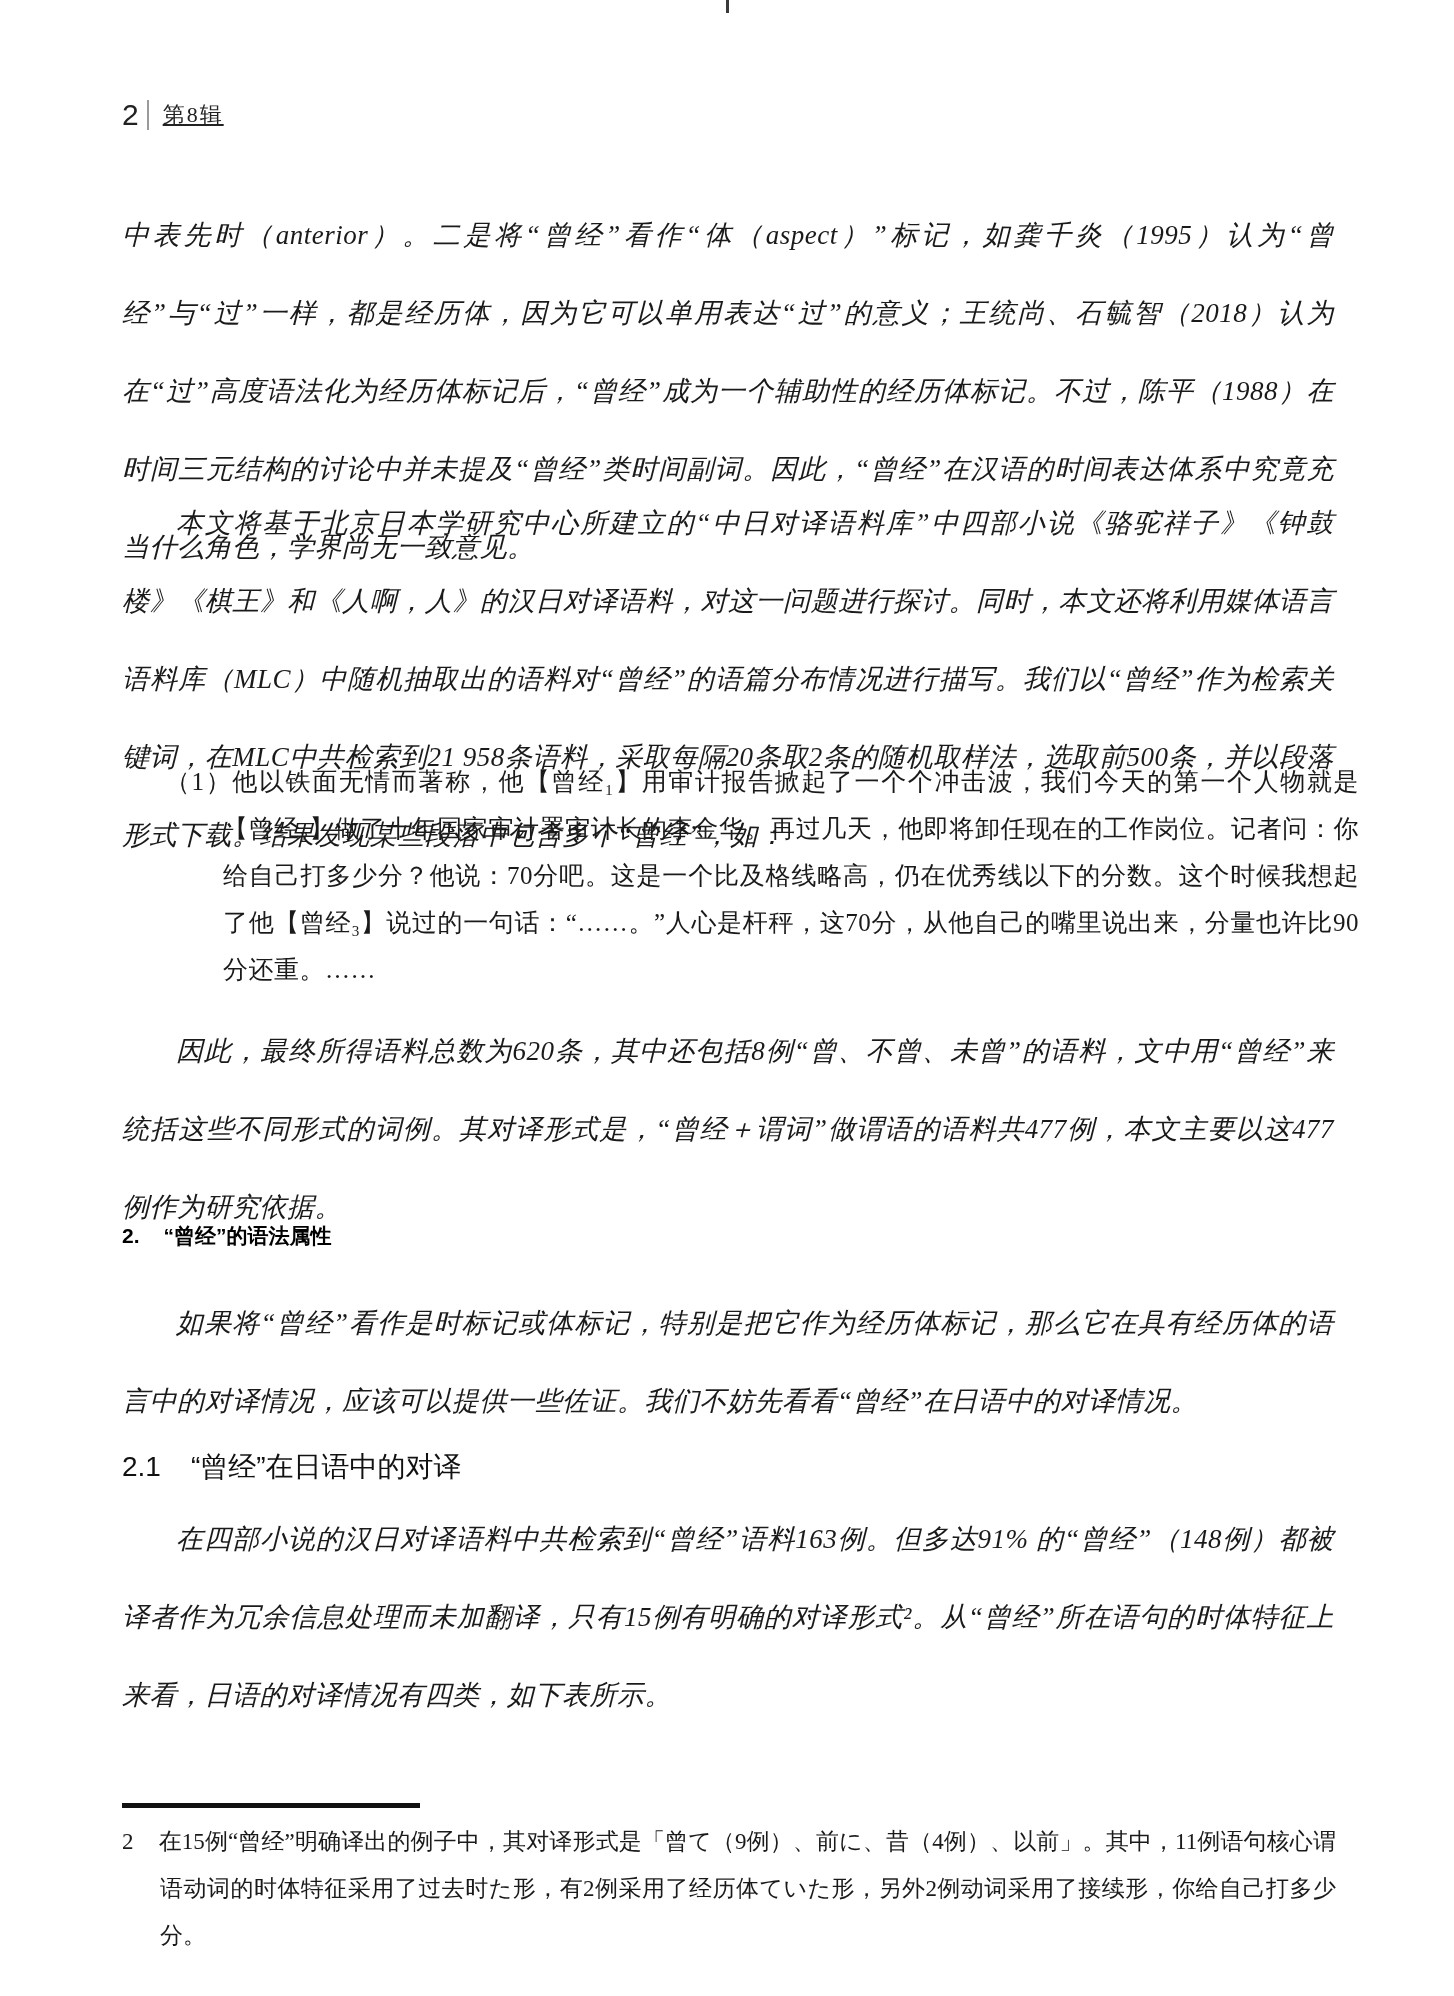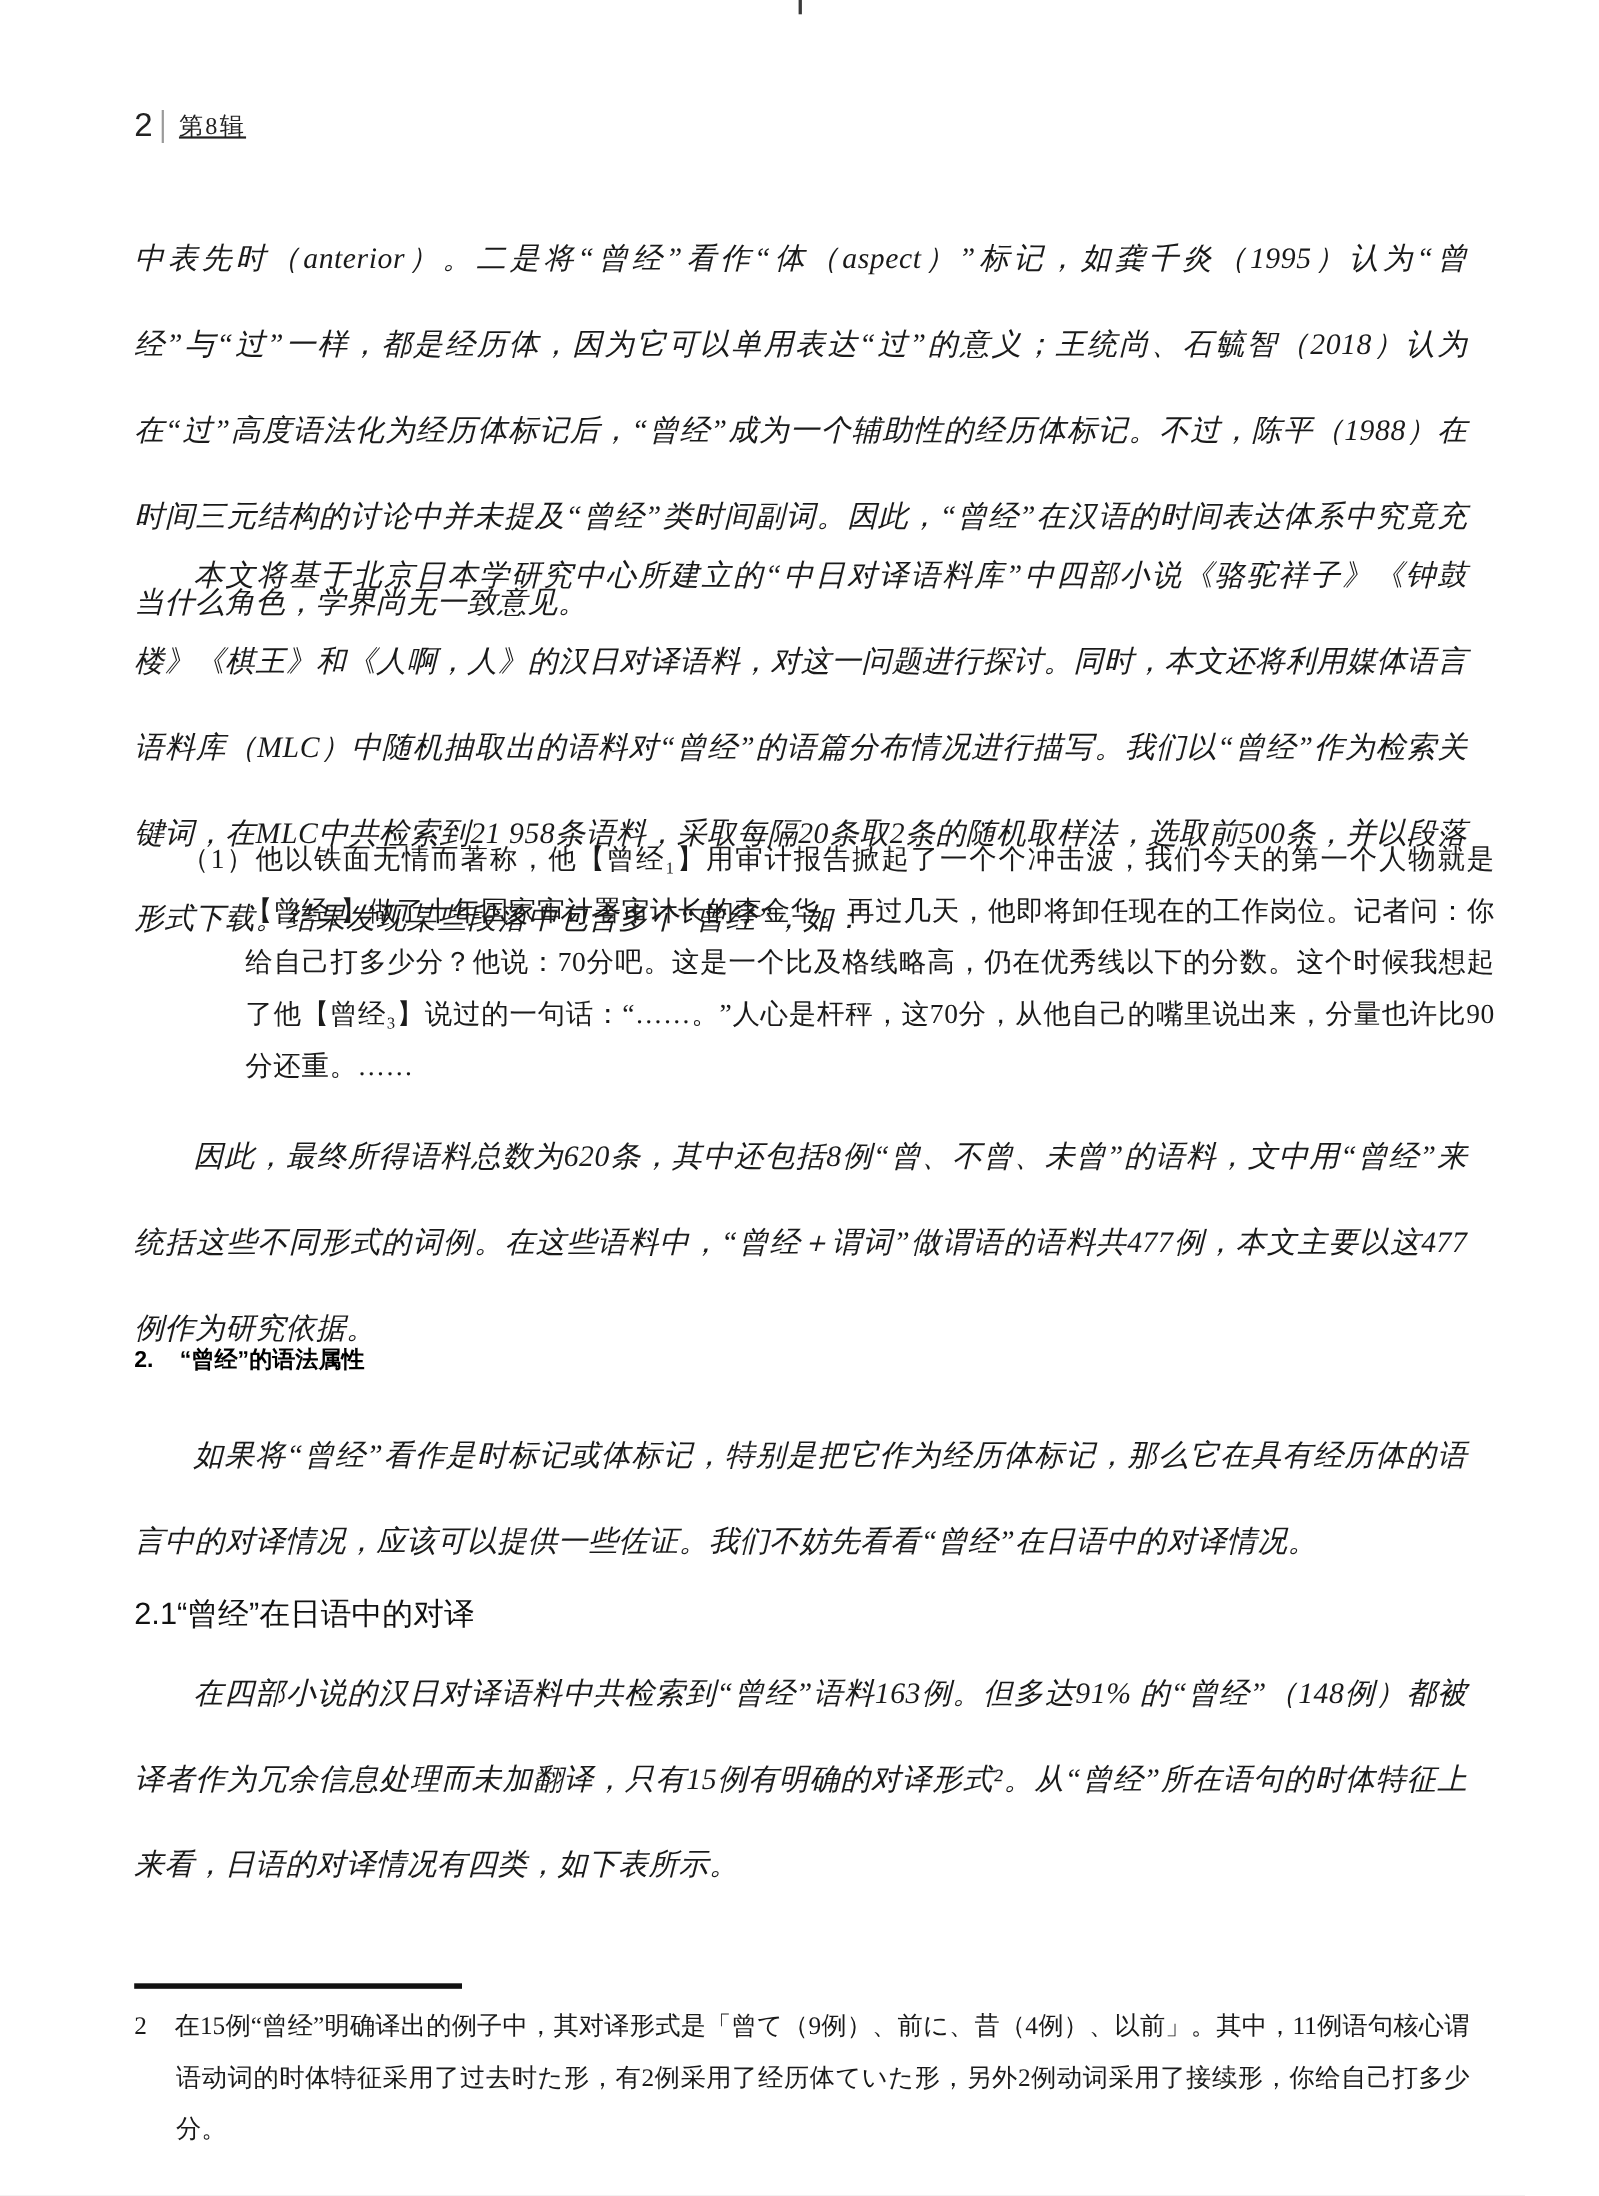--- a/index.html
+++ b/index.html
@@ -96,21 +96,21 @@
   .heading21 {
     position: absolute;
     left: 122px; top: 1448px;
     margin: 0;
     font-family: "Liberation Sans", "DejaVu Sans", sans-serif;
     font-size: 28px;
     font-weight: 400;
     color: #111;
     white-space: nowrap;
   }
-  .heading21 .sec-num { }
+  .heading21 .sec-num { margin-right: 30px; }
   .pos-para5 { top: 1500px; }
   .footnote-rule {
     position: absolute;
     left: 122px; top: 1803px;
     width: 298px; height: 5px;
     background: #111;
   }
   .footnote {
     position: absolute;
     left: 122px; top: 1818px;
@@ -136,21 +136,21 @@
     <span class="vbar"></span>
     <span class="issue">第8辑</span>
   </header>
 
   <p class="body-text no-indent pos-para1">中表先时（anterior）。二是将“曾经”看作“体（aspect）”标记，如龚千炎（1995）认为“曾经”与“过”一样，都是经历体，因为它可以单用表达“过”的意义；王统尚、石毓智（2018）认为在“过”高度语法化为经历体标记后，“曾经”成为一个辅助性的经历体标记。不过，陈平（1988）在时间三元结构的讨论中并未提及“曾经”类时间副词。因此，“曾经”在汉语的时间表达体系中究竟充当什么角色，学界尚无一致意见。</p>
 
   <p class="body-text indent pos-para2">本文将基于北京日本学研究中心所建立的“中日对译语料库”中四部小说《骆驼祥子》《钟鼓楼》《棋王》和《人啊，人》的汉日对译语料，对这一问题进行探讨。同时，本文还将利用媒体语言语料库（MLC）中随机抽取出的语料对“曾经”的语篇分布情况进行描写。我们以“曾经”作为检索关键词，在MLC中共检索到21 958条语料，采取每隔20条取2条的随机取样法，选取前500条，并以段落形式下载。结果发现某些段落中包含多个“曾经”，如：</p>
 
   <div class="example"><span>（1）</span><span>他以铁面无情而著称，他【曾经₁】用审计报告掀起了一个个冲击波，我们今天的第一个人物就是【曾经₂】做了十年国家审计署审计长的李金华。再过几天，他即将卸任现在的工作岗位。记者问：你给自己打多少分？他说：70分吧。这是一个比及格线略高，仍在优秀线以下的分数。这个时候我想起了他【曾经₃】说过的一句话：“……。”人心是杆秤，这70分，从他自己的嘴里说出来，分量也许比90分还重。……</span></div>
 
-  <p class="body-text indent pos-para3">因此，最终所得语料总数为620条，其中还包括8例“曾、不曾、未曾”的语料，文中用“曾经”来统括这些不同形式的词例。在这些语料中，“曾经＋谓词”做谓语的语料共477例，本文主要以这477例作为研究依据。</p>
+  <p class="body-text indent pos-para3">因此，最终所得语料总数为620条，其中还包括8例“曾、不曾、未曾”的语料，文中用“曾经”来统括这些不同形式的词例。其对译形式是，“曾经＋谓词”做谓语的语料共477例，本文主要以这477例作为研究依据。</p>
 
   <h2 class="heading2"><span class="sec-num">2.</span><span>“曾经”的语法属性</span></h2>
 
   <p class="body-text indent pos-para4">如果将“曾经”看作是时标记或体标记，特别是把它作为经历体标记，那么它在具有经历体的语言中的对译情况，应该可以提供一些佐证。我们不妨先看看“曾经”在日语中的对译情况。</p>
 
   <h3 class="heading21"><span class="sec-num">2.1</span><span>“曾经”在日语中的对译</span></h3>
 
   <p class="body-text indent pos-para5">在四部小说的汉日对译语料中共检索到“曾经”语料163例。但多达91% 的“曾经”（148例）都被译者作为冗余信息处理而未加翻译，只有15例有明确的对译形式²。从“曾经”所在语句的时体特征上来看，日语的对译情况有四类，如下表所示。</p>
 
   <div class="footnote-rule"></div>

